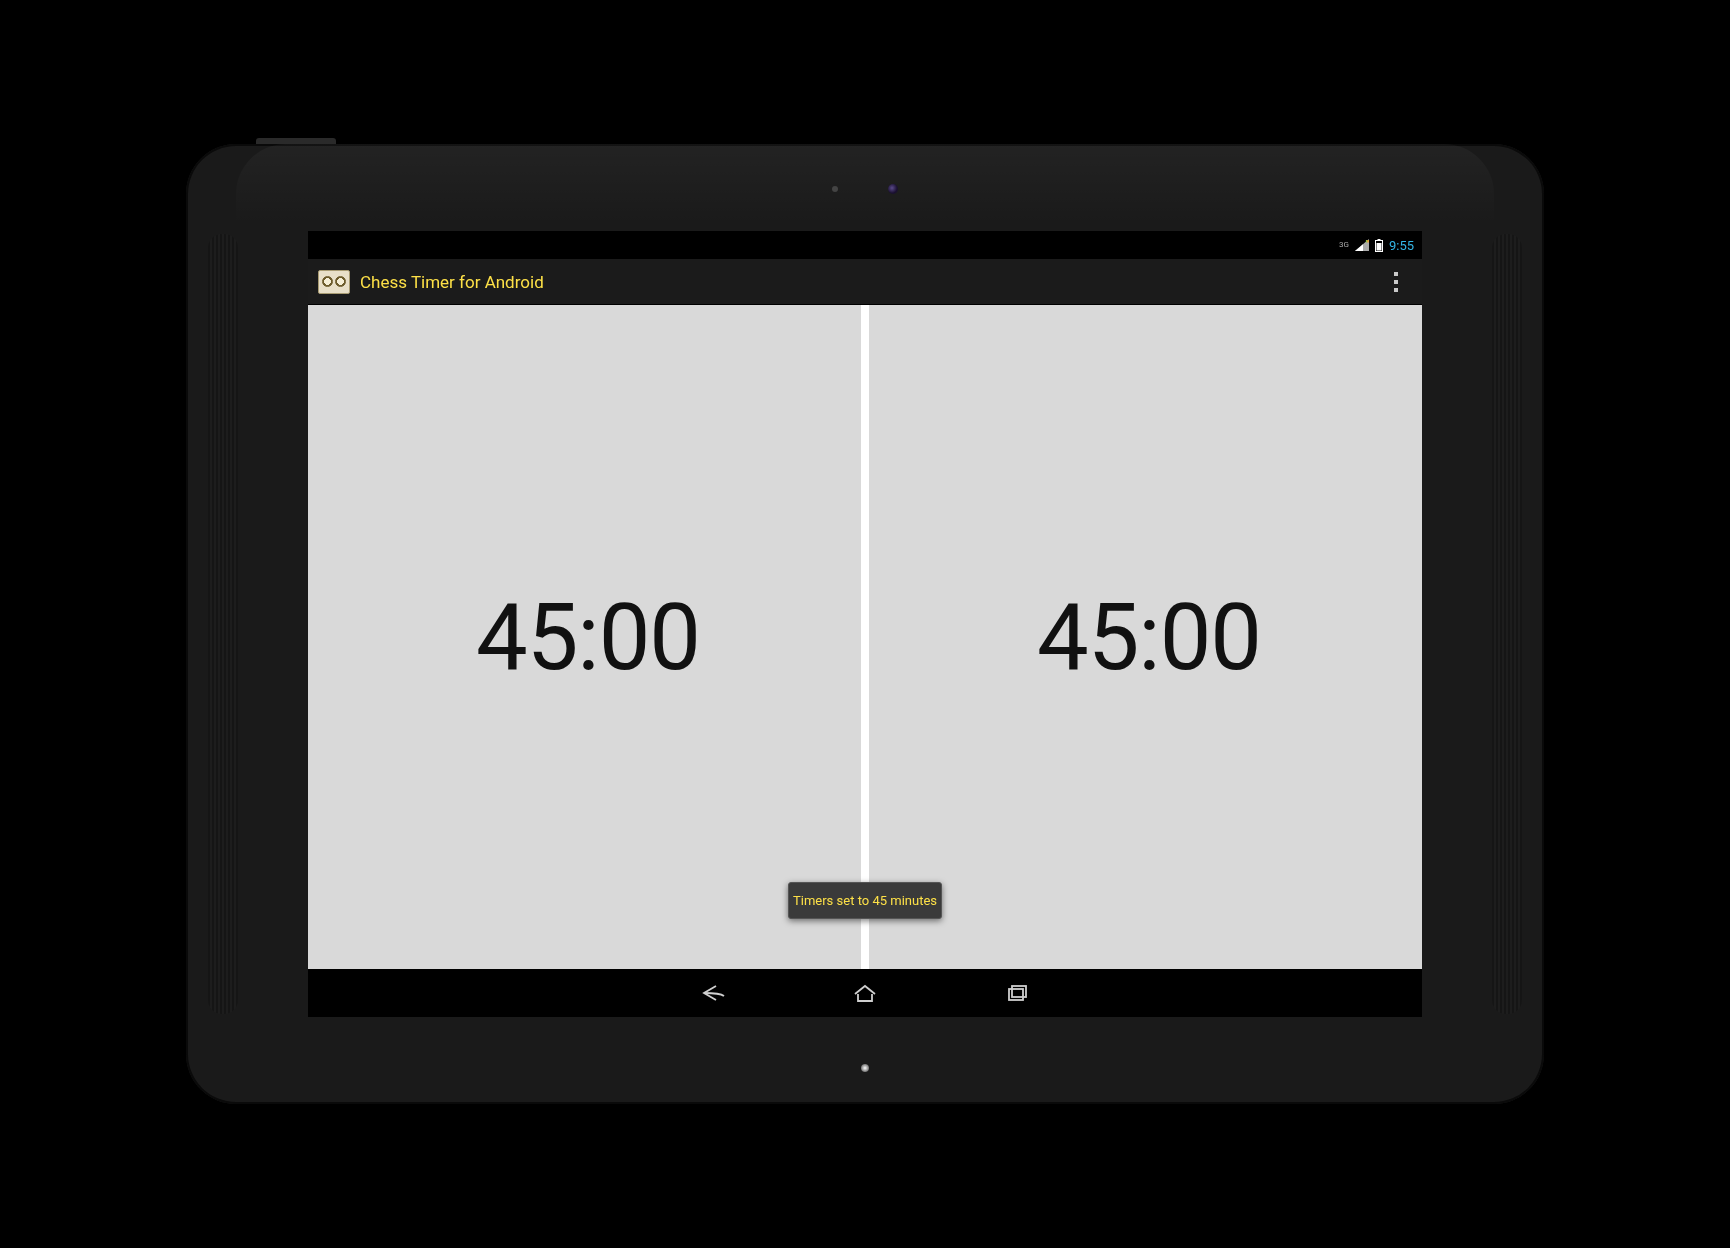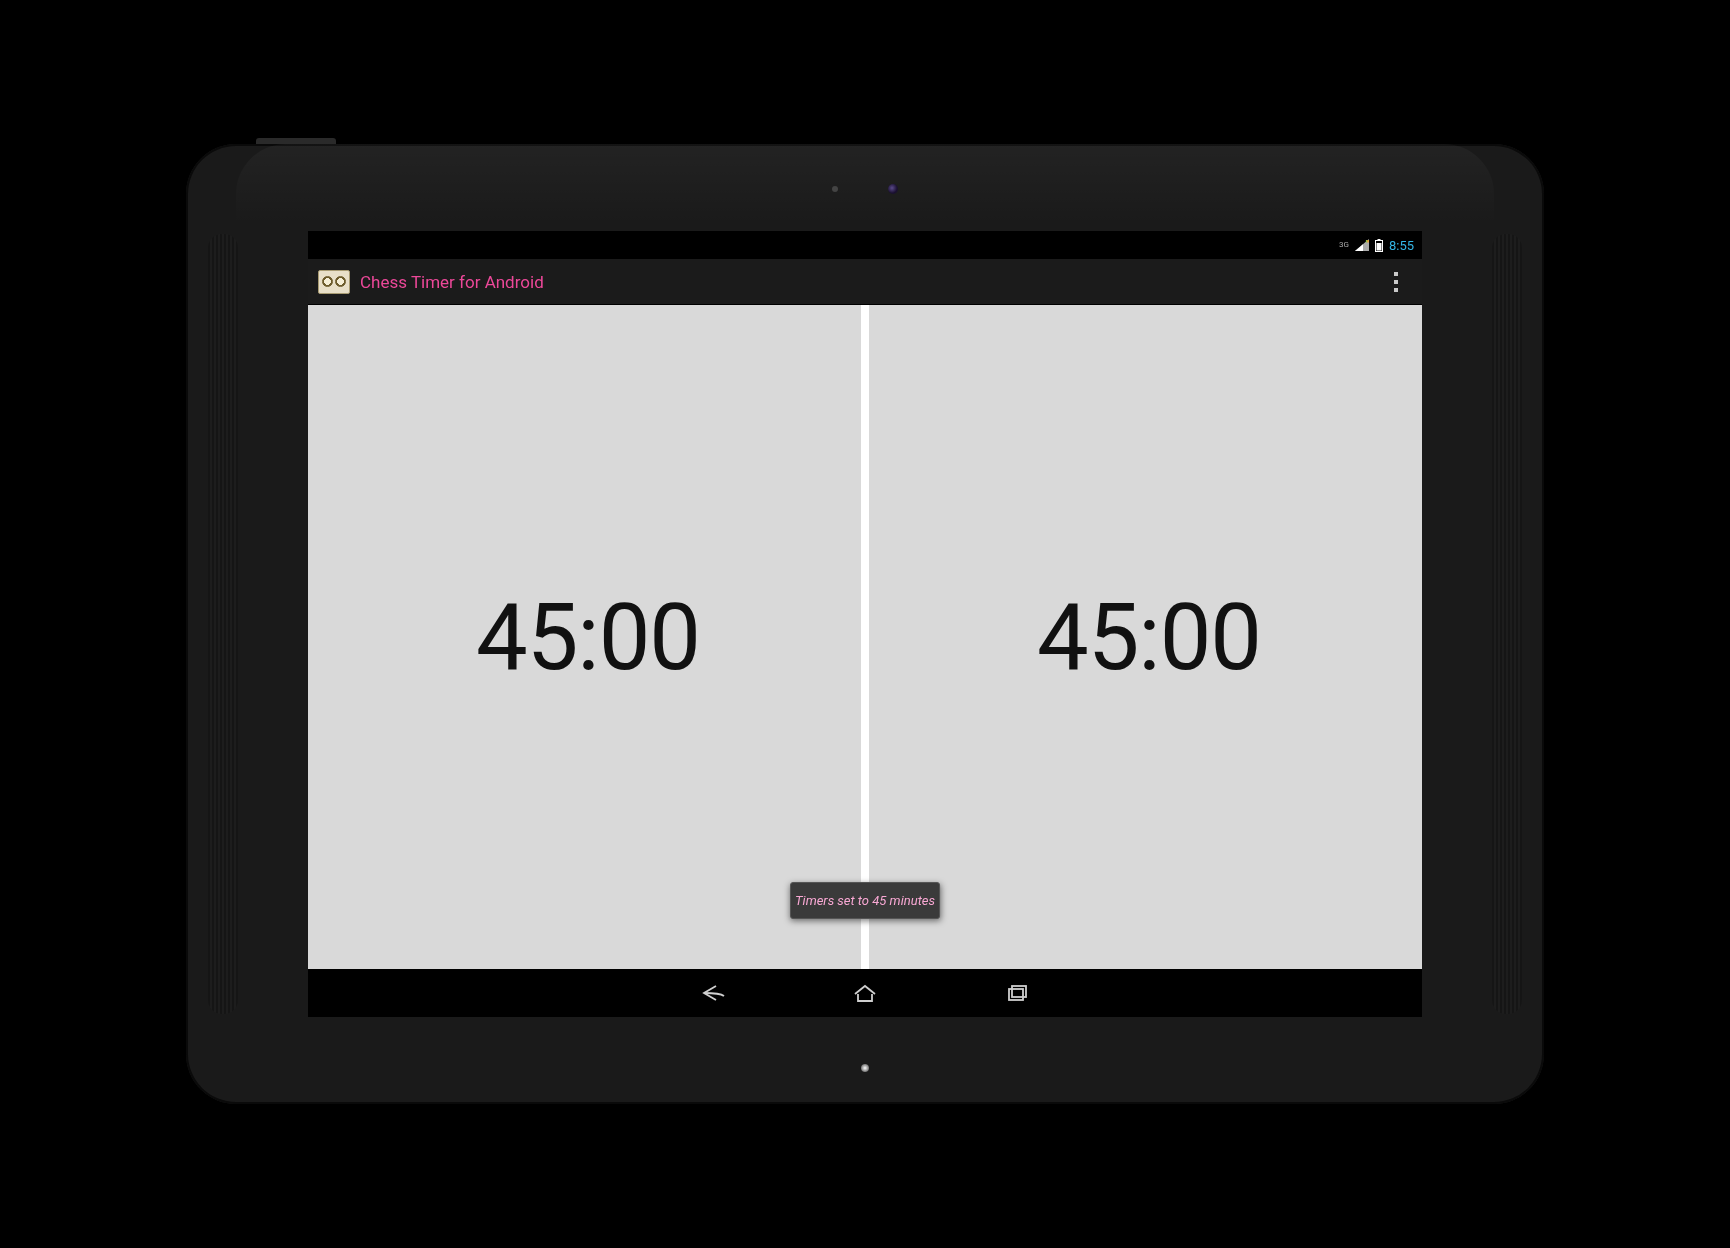--- a/index.html
+++ b/index.html
@@ -109,21 +109,21 @@
   .signal-icon svg, .battery-icon svg { display: block; }
 
   
   .actionbar {
     height: 45px;
     background: #1b1b1b;
     display: flex;
     align-items: center;
     padding: 0 10px;
     gap: 10px;
-    color: #ec4899;
+    color: #fde047;
     font-size: 17px;
   }
   .app-icon {
     width: 32px; height: 24px;
     background: #E8DFC8;
     border: 1px solid #a89b72;
     border-radius: 2px;
     display: flex;
     align-items: center;
     justify-content: center;
@@ -173,28 +173,27 @@
     margin-left: 7px;
   }
 
   
   .toast {
     position: absolute;
     left: 50%;
     bottom: 98px;
     transform: translateX(-50%);
     background: #3a3a3a;
-    color: #f9a8d4;
+    color: #fde047;
     font-size: 13px;
     padding: 10px 4px;
     border-radius: 3px;
     border: 1px solid #555;
     box-shadow: 0 2px 6px rgba(0,0,0,0.5);
     white-space: nowrap;
-    font-style: italic;
   }
 
   
   .navbar {
     position: absolute;
     left: 0; right: 0; bottom: 0;
     height: 48px;
     background: #000;
     display: flex;
     align-items: center;
@@ -233,21 +232,21 @@
           <polyline points="11.5,3.5 11.5,1" stroke="#8bc34a" stroke-width="1.2"></polyline>
         </svg>
       </span>
       <span class="battery-icon">
         <svg width="8" height="13" viewBox="0 0 8 13">
           <rect x="2.5" y="0" width="3" height="1.5" fill="#fff"></rect>
           <rect x="0.5" y="1.5" width="7" height="11" fill="none" stroke="#fff" stroke-width="1"></rect>
           <rect x="1.5" y="4" width="5" height="7.5" fill="#fff"></rect>
         </svg>
       </span>
-      <span>8:55</span>
+      <span>9:55</span>
     </div>
 
     <div class="actionbar">
       <span class="app-icon">
         <span class="clock"></span>
           <span class="clock"></span>
       </span>
       <span>Chess Timer for Android</span>
       <span class="spacer"></span>
       <div class="overflow">

